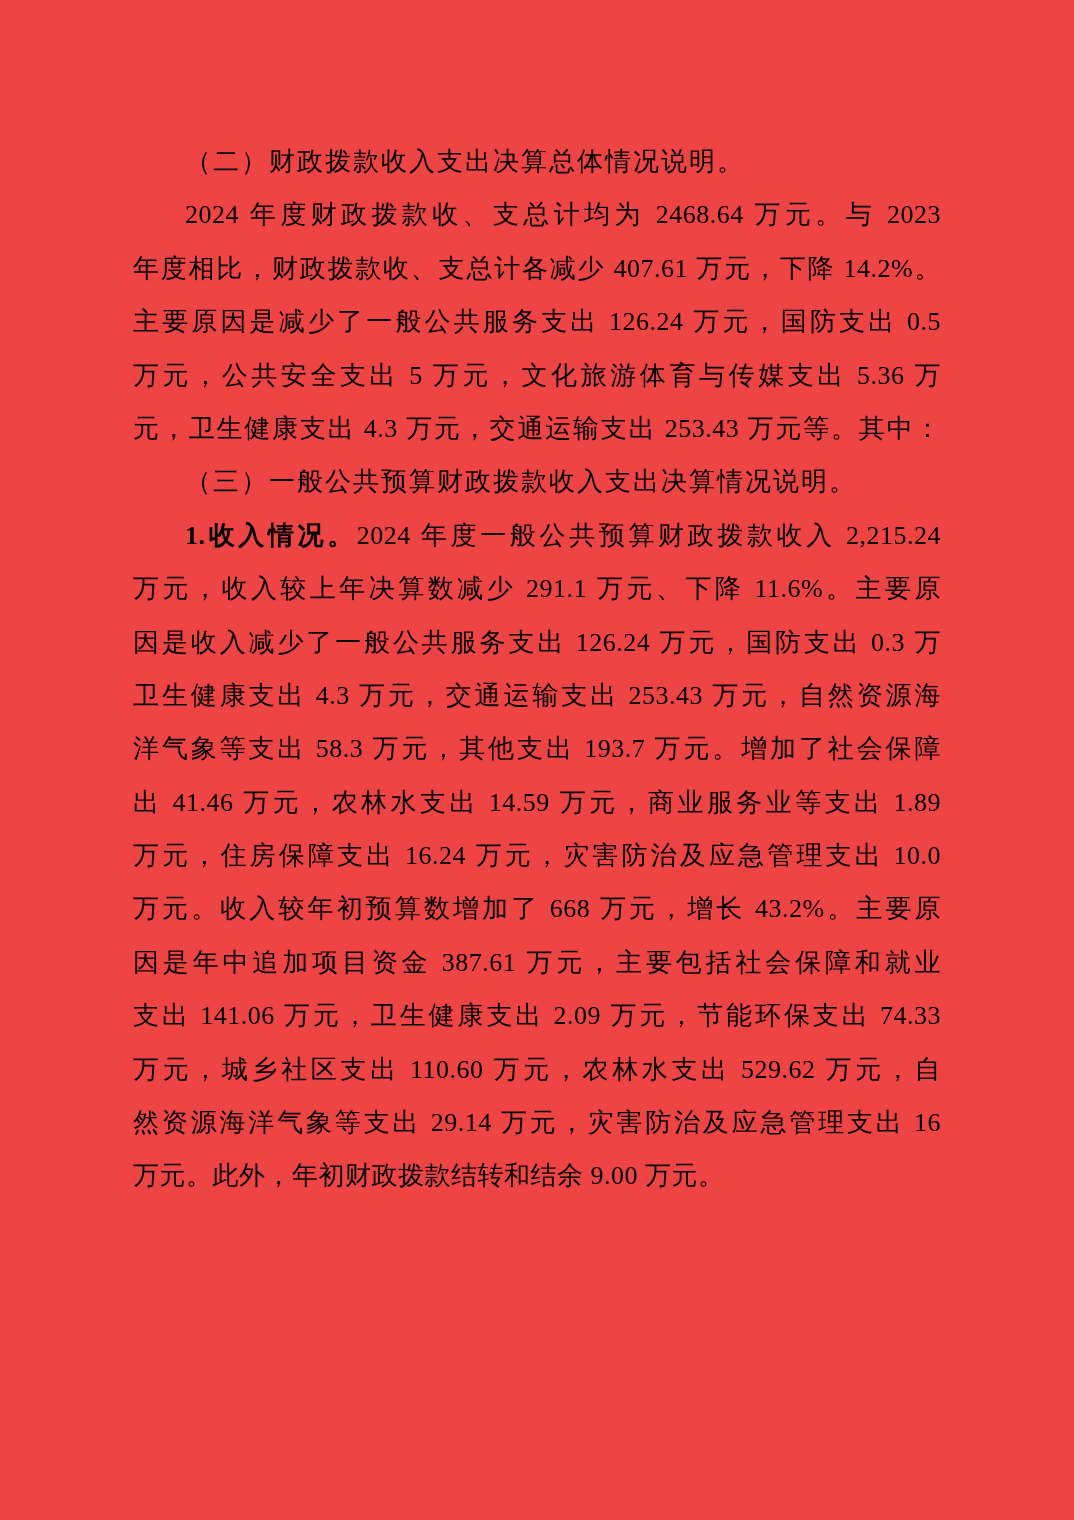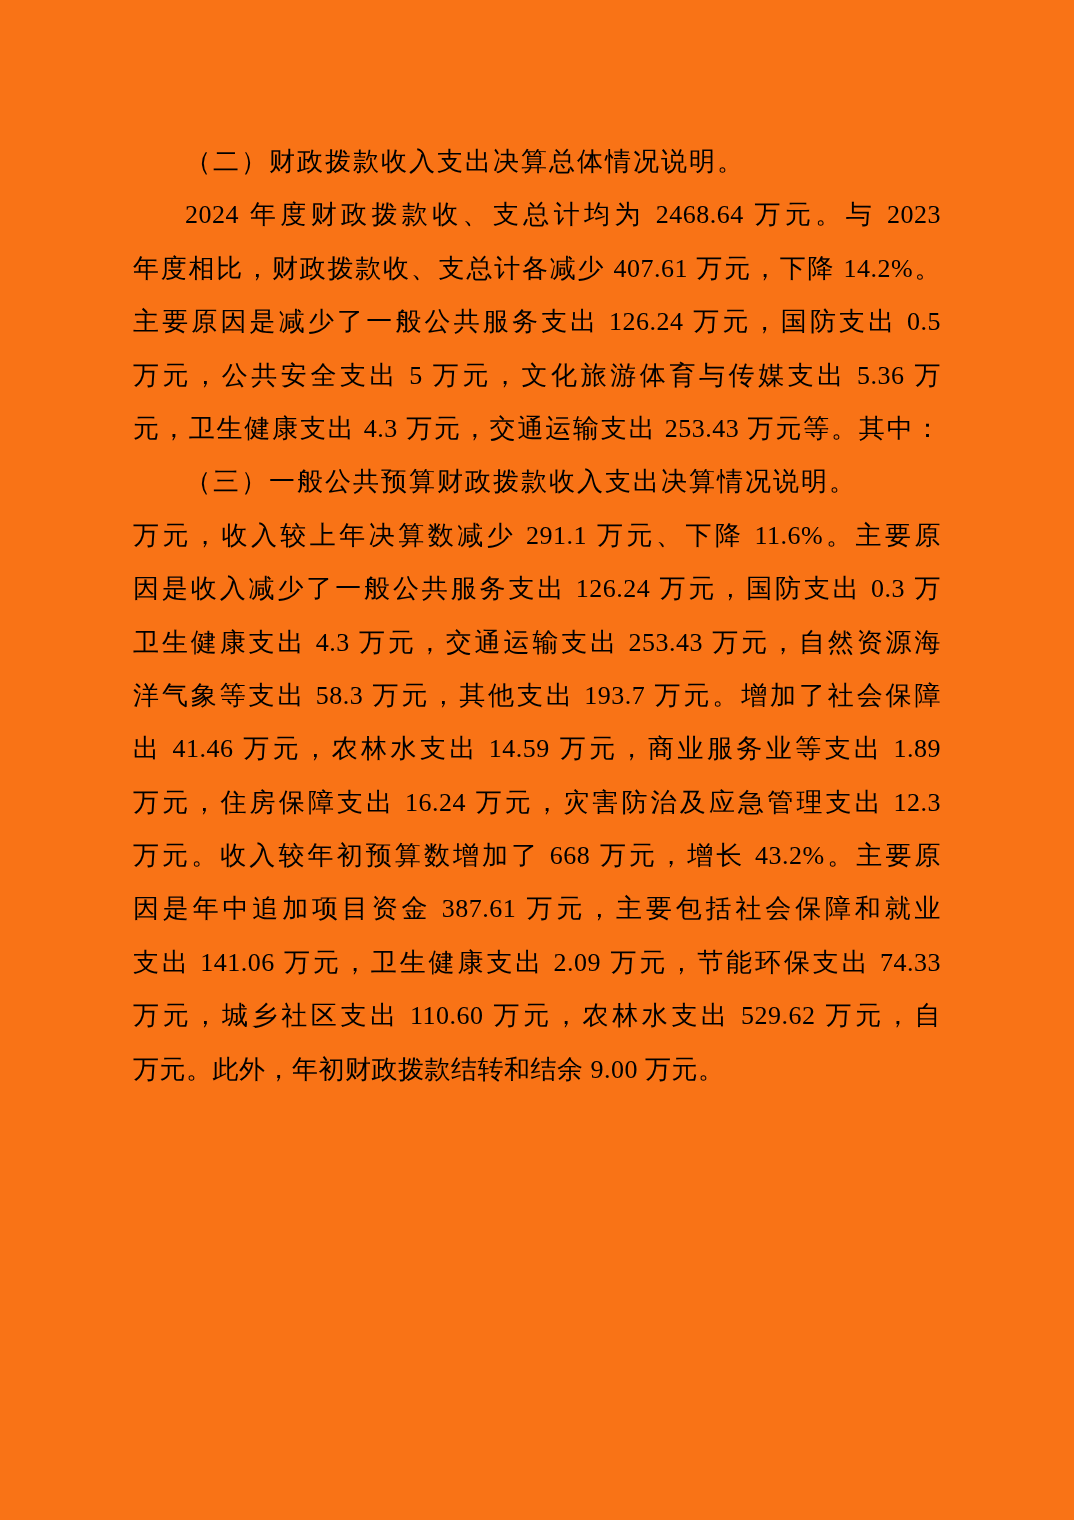--- a/index.html
+++ b/index.html
@@ -4,21 +4,21 @@
 <style>
   html, body {
     margin: 0;
     padding: 0;
     background: #ffffff;
   }
   .page {
     position: relative;
     width: 1074px;
     height: 1520px;
-    background: #f97316;
+    background: #ef4444;
     overflow: hidden;
     font-family: "Liberation Serif", "DejaVu Serif", serif;
     color: #000000;
   }
   .text-block {
     position: absolute;
     left: 133px;
     top: 135px;
     width: 808px;
   }
@@ -49,25 +49,27 @@
 
 <div class="page">
   <div class="text-block">
       <div class="line indent left heading"><span class="run">（二）财政拨款收入支出决算总体情况说明。</span></div>
       <div class="line indent"><span class="run">2024 年度财政拨款收、支总计均为 2468.64 万元。与 2023</span></div>
       <div class="line"><span class="run">年度相比，财政拨款收、支总计各减少 407.61 万元，下降 14.2%。</span></div>
       <div class="line"><span class="run">主要原因是减少了一般公共服务支出 126.24 万元，国防支出 0.5</span></div>
       <div class="line"><span class="run">万元，公共安全支出 5 万元，文化旅游体育与传媒支出 5.36 万</span></div>
       <div class="line"><span class="run">元，卫生健康支出 4.3 万元，交通运输支出 253.43 万元等。其中：</span></div>
       <div class="line indent left heading"><span class="run">（三）一般公共预算财政拨款收入支出决算情况说明。</span></div>
+      <div class="line indent"><span class="run bold">1.收入情况。</span><span class="run">2024 年度一般公共预算财政拨款收入 2,215.24</span></div>
       <div class="line"><span class="run">万元，收入较上年决算数减少 291.1 万元、下降 11.6%。主要原</span></div>
       <div class="line"><span class="run">因是收入减少了一般公共服务支出 126.24 万元，国防支出 0.3 万</span></div>
       <div class="line"><span class="run">卫生健康支出 4.3 万元，交通运输支出 253.43 万元，自然资源海</span></div>
       <div class="line"><span class="run">洋气象等支出 58.3 万元，其他支出 193.7 万元。增加了社会保障</span></div>
       <div class="line"><span class="run">出 41.46 万元，农林水支出 14.59 万元，商业服务业等支出 1.89</span></div>
-      <div class="line"><span class="run">万元，住房保障支出 16.24 万元，灾害防治及应急管理支出 12.3</span></div>
+      <div class="line"><span class="run">万元，住房保障支出 16.24 万元，灾害防治及应急管理支出 10.0</span></div>
       <div class="line"><span class="run">万元。收入较年初预算数增加了 668 万元，增长 43.2%。主要原</span></div>
       <div class="line"><span class="run">因是年中追加项目资金 387.61 万元，主要包括社会保障和就业</span></div>
       <div class="line"><span class="run">支出 141.06 万元，卫生健康支出 2.09 万元，节能环保支出 74.33</span></div>
       <div class="line"><span class="run">万元，城乡社区支出 110.60 万元，农林水支出 529.62 万元，自</span></div>
+      <div class="line"><span class="run">然资源海洋气象等支出 29.14 万元，灾害防治及应急管理支出 16</span></div>
       <div class="line left"><span class="run">万元。此外，年初财政拨款结转和结余 9.00 万元。</span></div>
     </div>
 </div>
 
 </body></html>

